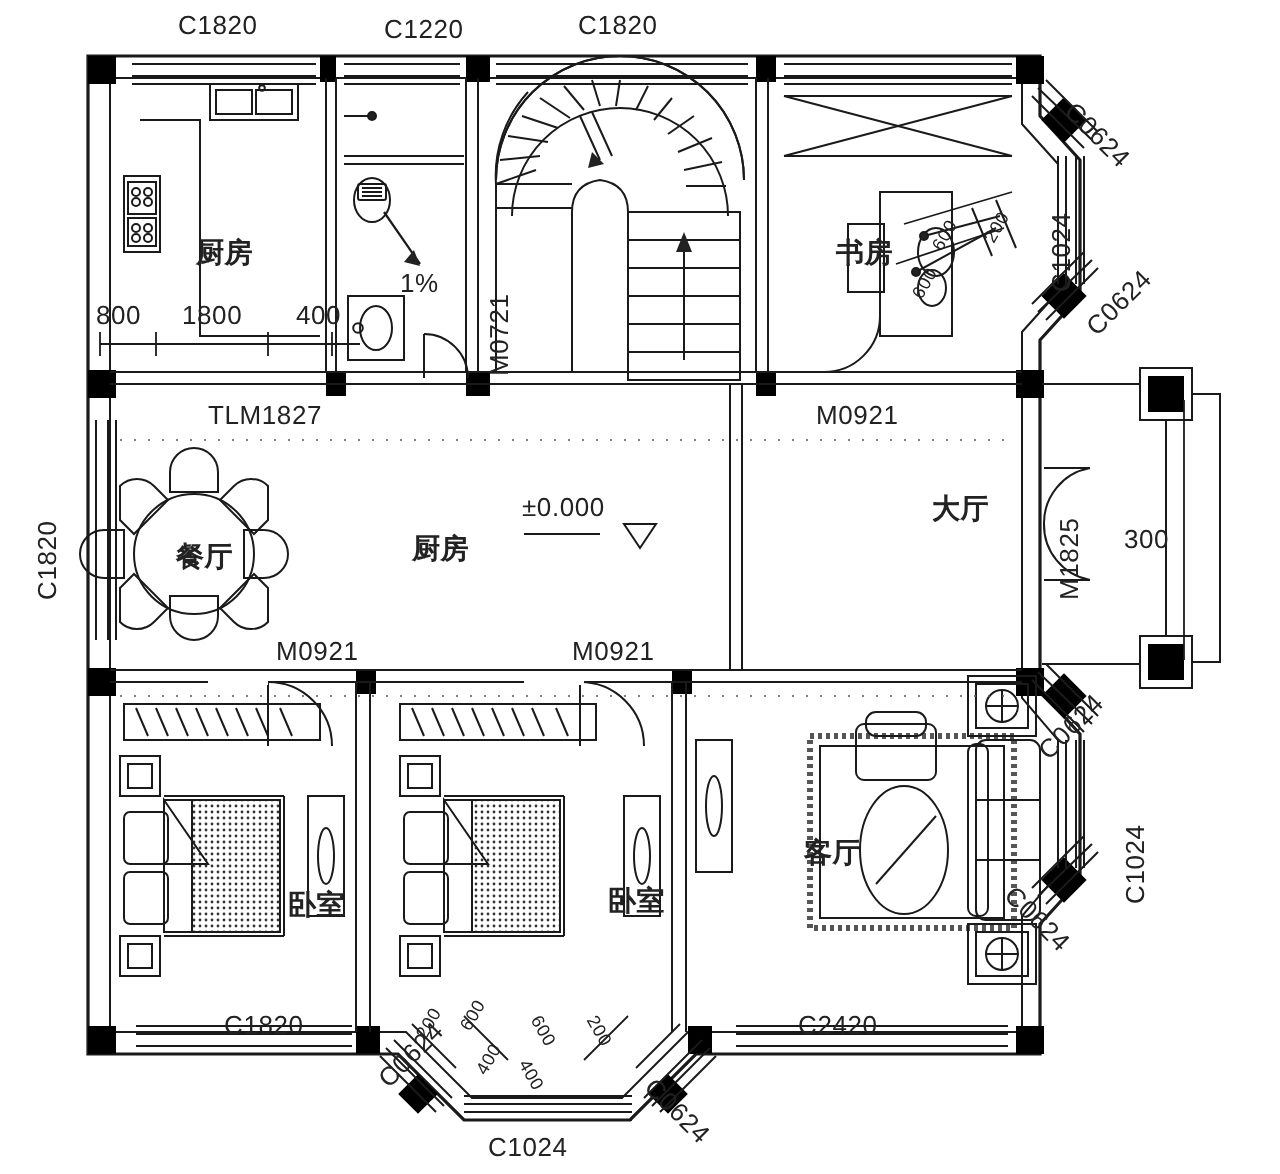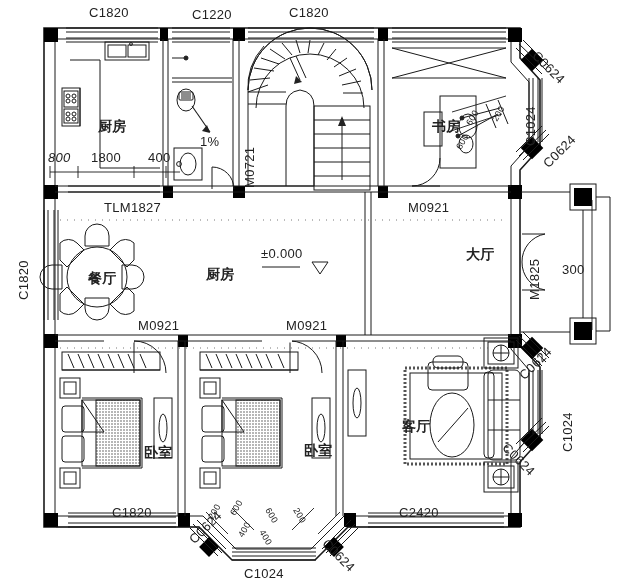--- a/index.html
+++ b/index.html
@@ -376,21 +376,21 @@
     </g>
 
     <g stroke="#555" stroke-width="0.8" stroke-dasharray="1 6">
       <path d="M60 220 H505"></path>
       <path d="M60 348 H505"></path>
     </g>
   </g>
 </svg>
 
 <div class="lbl cn" style="left:98px;top:118px;">厨房</div>
-<div class="lbl cn" style="left:432px;top:118px;">书房</div>
+<div class="lbl cn" style="left:418px;top:118px;">书房</div>
 <div class="lbl cn" style="left:88px;top:270px;">餐厅</div>
 <div class="lbl cn" style="left:206px;top:266px;">厨房</div>
 <div class="lbl cn" style="left:466px;top:246px;">大厅</div>
 <div class="lbl cn" style="left:144px;top:444px;">卧室</div>
 <div class="lbl cn" style="left:304px;top:442px;">卧室</div>
 <div class="lbl cn" style="left:402px;top:418px;">客厅</div>
 
 <div class="lbl" style="left:89px;top:5px;">C1820</div>
 <div class="lbl" style="left:192px;top:7px;">C1220</div>
 <div class="lbl" style="left:289px;top:5px;">C1820</div>
@@ -407,21 +407,21 @@
 <div class="lbl rot90" style="left:560px;top:452px;">C1024</div>
 <div class="lbl rot45" style="left:510px;top:440px;">C0624</div>
 
 <div class="lbl rot90" style="left:242px;top:188px;">M0721</div>
 <div class="lbl" style="left:104px;top:200px;">TLM1827</div>
 <div class="lbl" style="left:408px;top:200px;">M0921</div>
 <div class="lbl" style="left:138px;top:318px;">M0921</div>
 <div class="lbl" style="left:286px;top:318px;">M0921</div>
 <div class="lbl rot90" style="left:527px;top:300px;">M1825</div>
 
-<div class="lbl" style="left:48px;top:150px;font-style:italic;">800</div>
+<div class="lbl" style="left:48px;top:150px;">800</div>
 <div class="lbl" style="left:91px;top:150px;">1800</div>
 <div class="lbl" style="left:148px;top:150px;">400</div>
 <div class="lbl" style="left:562px;top:262px;text-align:right;">300</div>
 <div class="lbl tiny rotn60" style="left:464px;top:122px;">600</div>
 <div class="lbl tiny rotn60" style="left:454px;top:146px;">600</div>
 <div class="lbl tiny rotn60" style="left:490px;top:118px;">200</div>
 <div class="lbl tiny rotn60" style="left:206px;top:516px;">200</div>
 <div class="lbl tiny rotn60" style="left:228px;top:512px;">600</div>
 <div class="lbl tiny rotn60" style="left:236px;top:534px;">400</div>
 <div class="lbl tiny rot60" style="left:272px;top:506px;">600</div>

